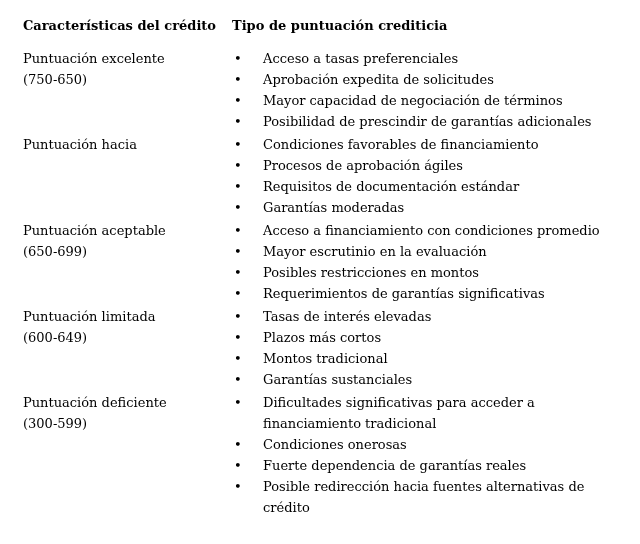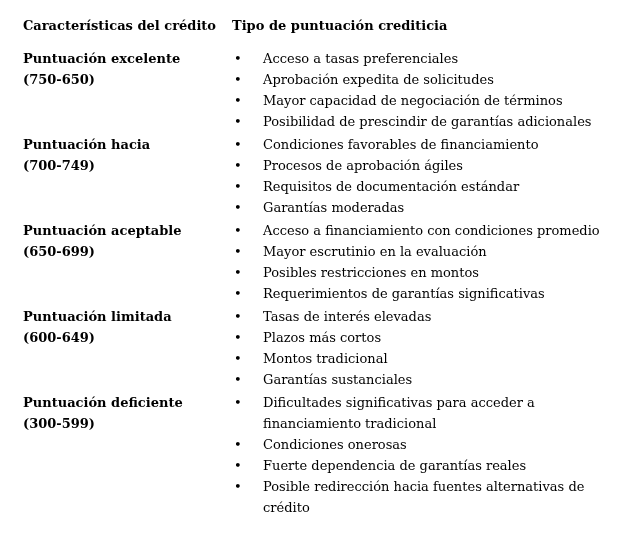--- a/index.html
+++ b/index.html
@@ -24,21 +24,21 @@
     grid-template-columns: 209px 1fr;
     margin-bottom: 2px;
   }
   .row.header-row {
     margin-bottom: 12px;
   }
   .hdr {
     font-weight: bold;
   }
   .score-name, .score-range {
-    font-weight: bold;
+    font-weight: normal;
   }
   .bullets {
     display: block;
   }
   .bullet {
     display: flex;
     align-items: flex-start;
   }
   .dot {
     flex: 0 0 31px;
@@ -84,21 +84,20 @@
       <div class="bullet">
         <span class="dot">•</span>
         <span class="btext">Posibilidad de prescindir de garantías adicionales</span>
       </div>
     </div>
   </div>
 
   <div class="row">
     <div class="cell">
       <div class="score-name">Puntuación hacia</div>
-      <div class="score-range">(700-749)</div>
     </div>
     <div class="cell bullets">
       <div class="bullet">
         <span class="dot">•</span>
         <span class="btext">Condiciones favorables de financiamiento</span>
       </div>
       <div class="bullet">
         <span class="dot">•</span>
         <span class="btext">Procesos de aprobación ágiles</span>
       </div>

